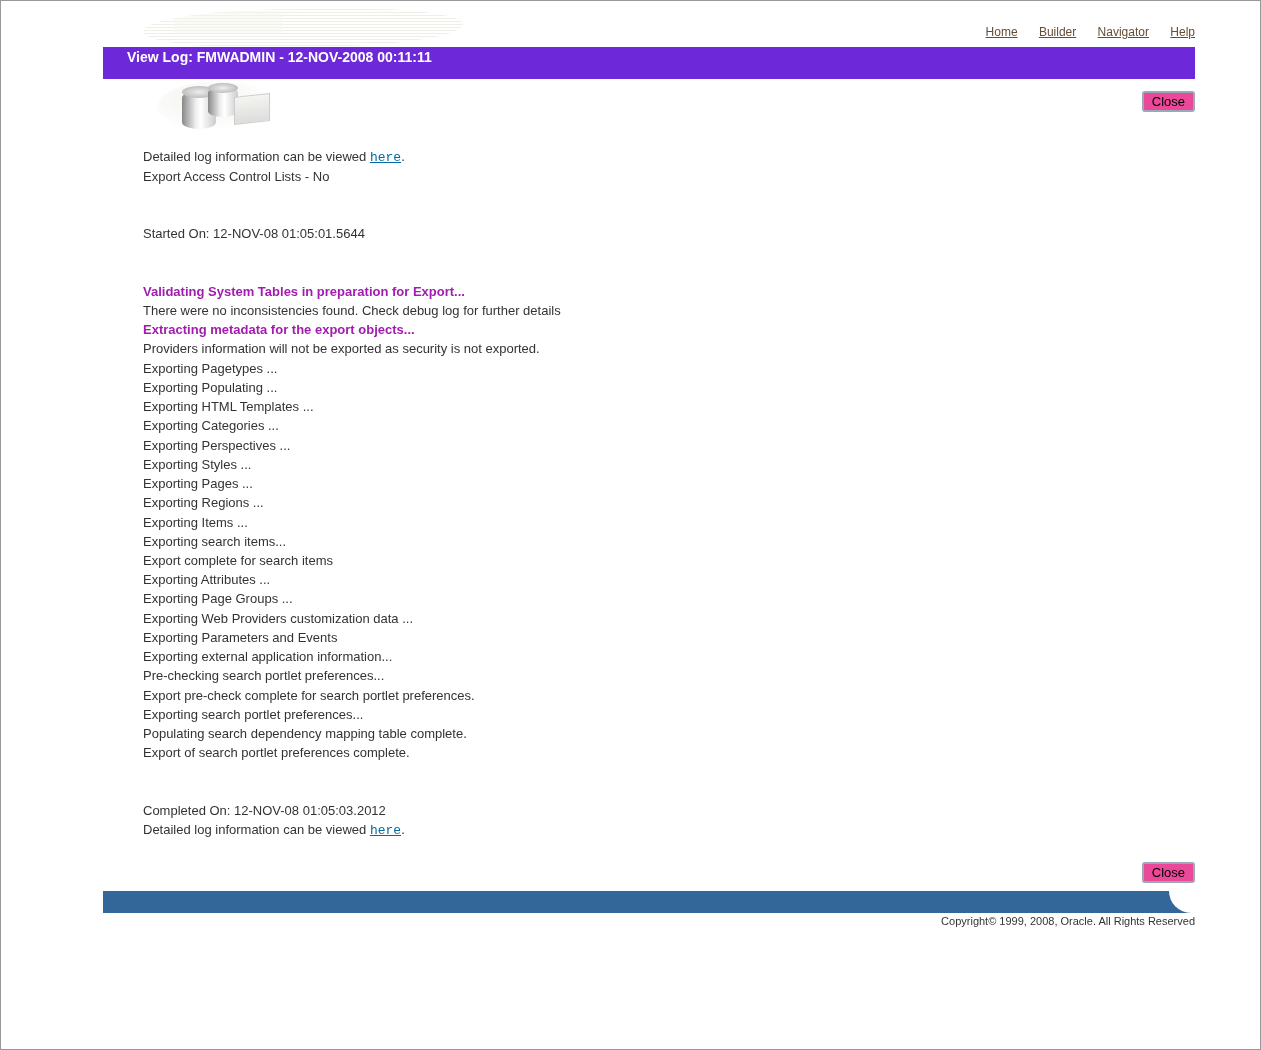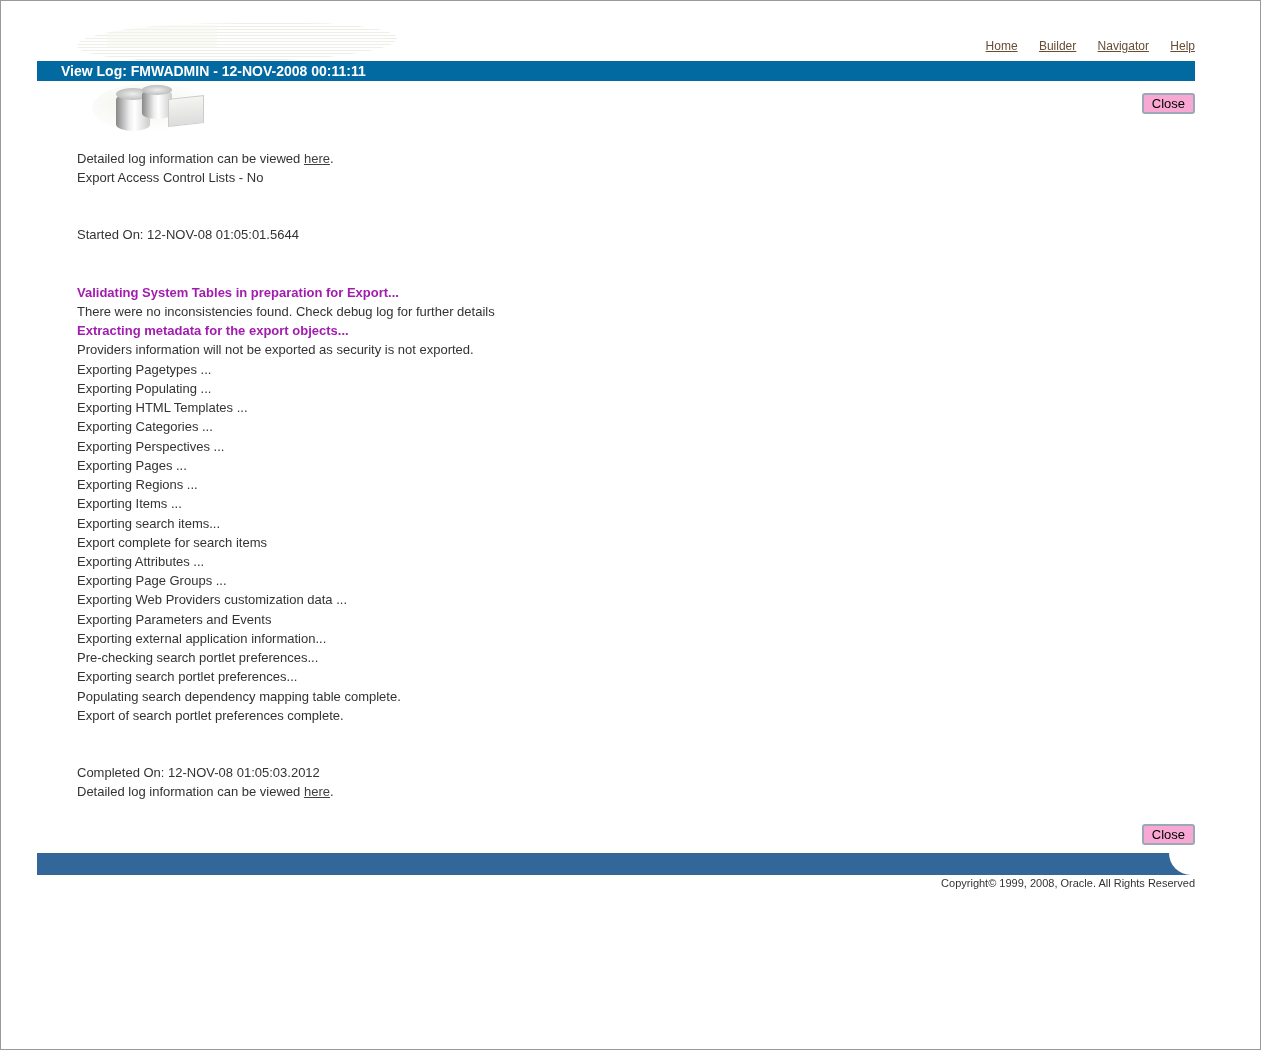--- a/index.html
+++ b/index.html
@@ -7,22 +7,21 @@
       font-family: Arial, Helvetica, sans-serif;
       font-size: 13px;
       background: #fff;
       border: 1px solid #999;
       width: 1261px;
       height: 1050px;
       overflow: hidden;
       position: relative;
     }
     .outer-wrap {
-      padding: 8px 65px 0 36px;
-      margin-top: 14px;
+      padding: 8px 65px 0 102px;
     }
     .top-bar {
       height: 38px;
       position: relative;
       background: linear-gradient(to bottom,
         rgba(200,200,180,0.0) 0%,
         rgba(200,200,180,0.0) 100%);
     }
     
     .top-left-decor {
@@ -59,22 +58,22 @@
       right: 0;
       top: 16px;
       font-size: 12px;
     }
     .top-nav a {
       color: #664d33;
       text-decoration: underline;
       margin-left: 18px;
     }
     .title-bar {
-      background: #0369a1;
-      height: 20px;
+      background: #6d28d9;
+      height: 32px;
       line-height: 20px;
       color: #fff;
       font-weight: bold;
       font-size: 14px;
       padding-left: 24px;
     }
     .under-title-row {
       position: relative;
       height: 60px;
     }
@@ -137,33 +136,33 @@
       transform: skewY(-6deg);
     }
     .close-btn-row {
       text-align: right;
       padding-right: 0;
     }
     button.close-btn {
       font-family: inherit;
       font-size: 13px;
       padding: 1px 8px;
-      background: #f9a8d4;
+      background: #ec4899;
       border: 2px solid #9ba8b7;
       border-radius: 3px;
       color: #000;
       cursor: pointer;
     }
     .content {
       padding: 8px 0 0 40px;
       color: #333;
       line-height: 1.48;
       font-size: 13px;
     }
-    .content a { color: #404040; text-decoration: underline; }
+    .content a { color: #0369a1; text-decoration: underline; font-family: Liberation Mono, monospace; }
     .content .blk { margin-bottom: 0; }
     .content .gap { height: 38px; }
     .content .bold { font-weight: bold; color: #a21caf; }
     .bottom-close-row {
       text-align: right;
       padding: 22px 0 6px 0;
     }
     .footer-bar {
       background: #336699;
       height: 22px;
@@ -232,31 +231,33 @@
     <div class="blk">There were no inconsistencies found. Check debug log for further details</div>
     <div class="blk bold">Extracting metadata for the export objects...</div>
 
     <div id="log-lines-container">
         <div class="blk">Providers information will not be exported as security is not exported.</div>
         <div class="blk">Exporting Pagetypes ...</div>
         <div class="blk">Exporting Populating ...</div>
         <div class="blk">Exporting HTML Templates ...</div>
         <div class="blk">Exporting Categories ...</div>
         <div class="blk">Exporting Perspectives ...</div>
+        <div class="blk">Exporting Styles ...</div>
         <div class="blk">Exporting Pages ...</div>
         <div class="blk">Exporting Regions ...</div>
         <div class="blk">Exporting Items ...</div>
         <div class="blk">Exporting search items...</div>
         <div class="blk">Export complete for search items</div>
         <div class="blk">Exporting Attributes ...</div>
         <div class="blk">Exporting Page Groups ...</div>
         <div class="blk">Exporting Web Providers customization data ...</div>
         <div class="blk">Exporting Parameters and Events</div>
         <div class="blk">Exporting external application information...</div>
         <div class="blk">Pre-checking search portlet preferences...</div>
+        <div class="blk">Export pre-check complete for search portlet preferences.</div>
         <div class="blk">Exporting search portlet preferences...</div>
         <div class="blk">Populating search dependency mapping table complete.</div>
         <div class="blk">Export of search portlet preferences complete.</div>
       </div>
 
     <div class="gap"></div>
 
     <div class="blk">Completed On: 12-NOV-08 01:05:03.2012</div>
     <div class="blk">
       <span>Detailed log information can be viewed </span><a href="#">here</a><span>.</span>

